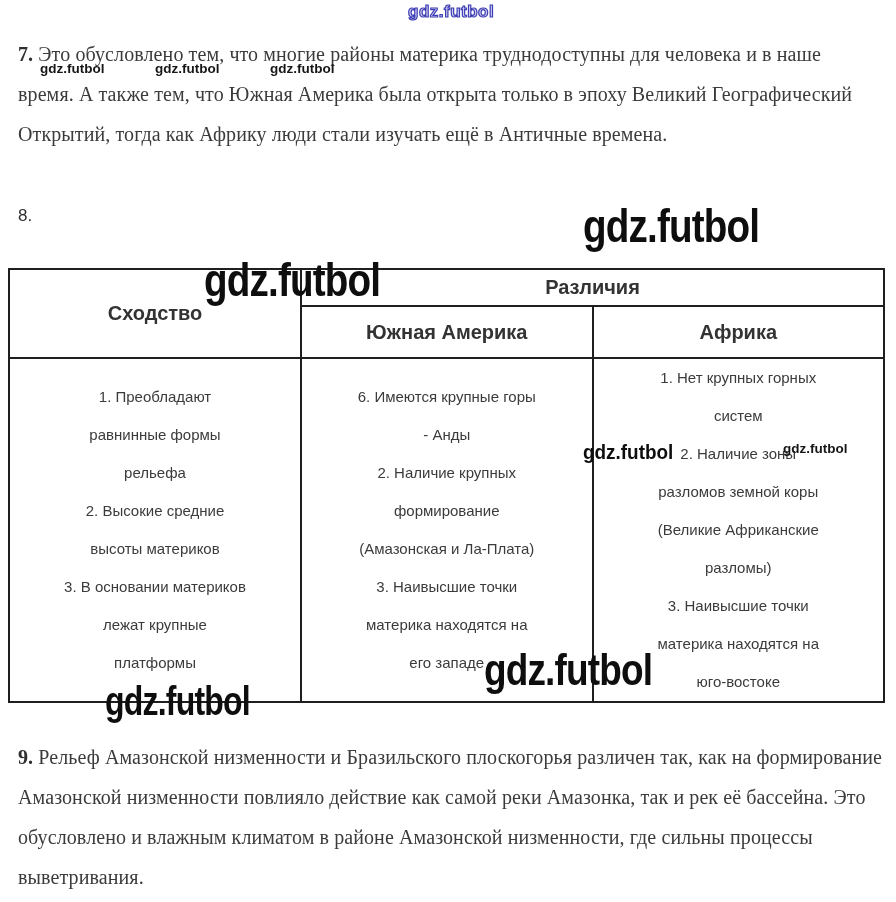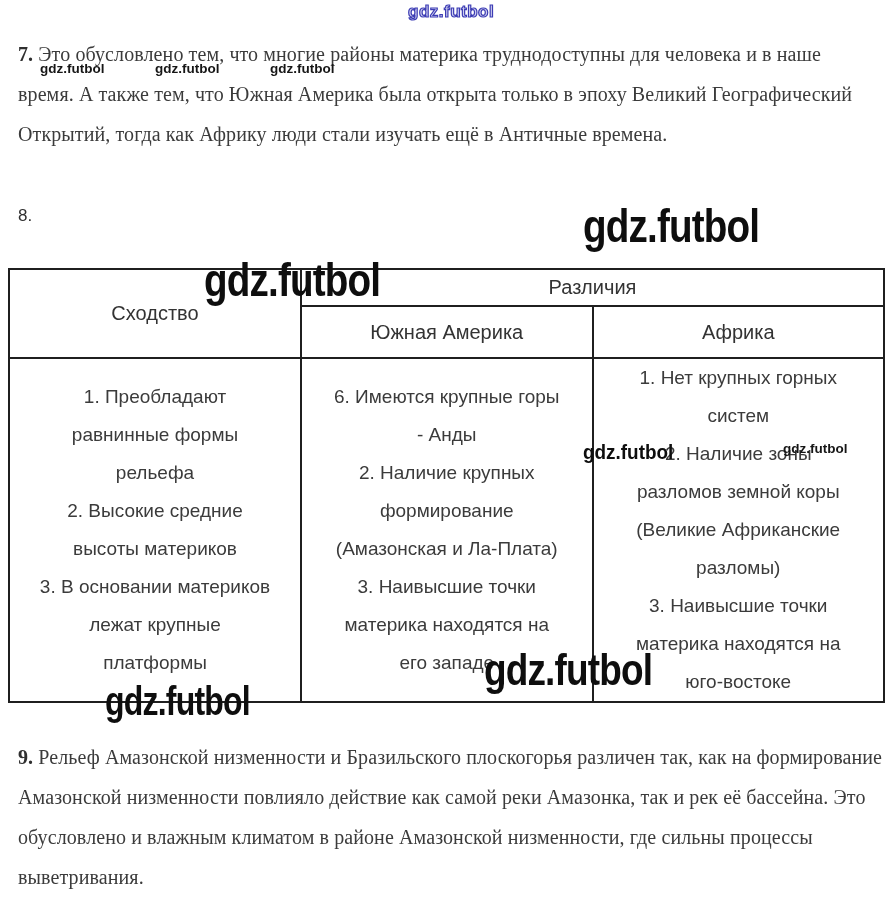--- a/index.html
+++ b/index.html
@@ -27,28 +27,28 @@
   table.cmp{
     position:absolute;left:8px;top:268px;width:877px;
     border-collapse:collapse;table-layout:fixed;
     background:transparent;
   }
   table.cmp td{
     border:2px solid #1f1f1f;
     text-align:center;vertical-align:middle;
     padding:0;
   }
-  td.hdr{font-weight:normal;font-size:20px;color:#333333;}
+  td.hdr{font-weight:bold;font-size:20px;color:#333333;}
   .row-h1{height:37px;}
   .row-h2{height:52px;}
   .row-body{height:343px;}
   td.c1{width:290px;margin-left:12px;}
   td.c2{width:295px;}
   td.c3{width:292px;}
-  td.cell{font-size:19px;color:#3b3b3b;}
+  td.cell{font-size:15px;color:#3b3b3b;}
   .cell-line{line-height:38px;}
 
   
   .wm{
     position:absolute;white-space:nowrap;line-height:1;
     transform-origin:left top;z-index:3;pointer-events:none;
   }
   .wm-blue{
     left:408px;top:3px;font-size:17px;font-weight:700;letter-spacing:0.5px;
     color:#cfcfef;-webkit-text-stroke:1.2px #3c3cb4;

